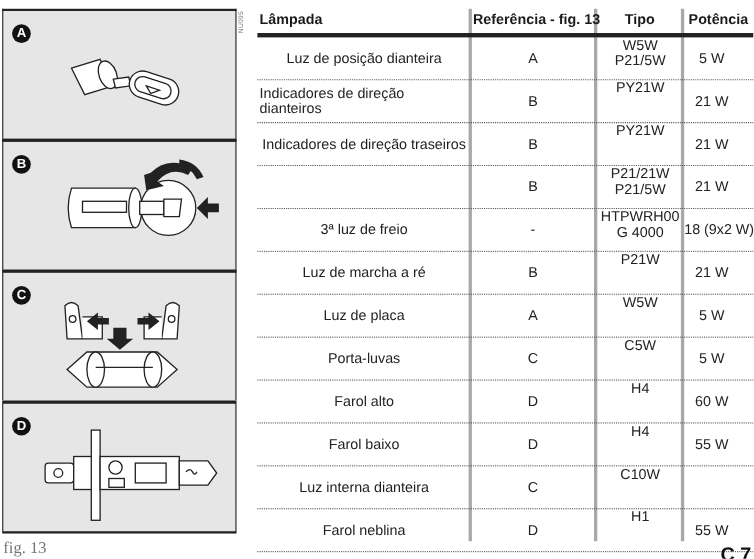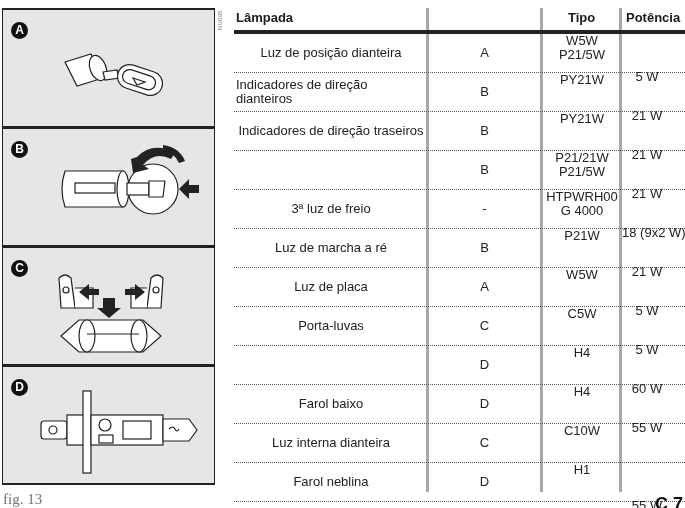--- a/index.html
+++ b/index.html
@@ -32,21 +32,21 @@
   
   .tbl { position:absolute; left:234px; top:8px; width:451px; }
   .hdr { position:relative; height:22px; border-bottom:4px solid #222; }
   .hdr span { position:absolute; top:2px; font-weight:bold; font-size:13px; font-family:Liberation Sans, sans-serif; }
   .vline { position:absolute; top:0; width:3px; background:#a8a8a8; height:484px; }
   .row { position:relative; height:38px; border-bottom:1px dotted #555; }
   .row .c { position:absolute; top:0; height:38px; display:flex; align-items:center; font-size:13px; line-height:14px; color:#222; }
   .c1 { left:2px; width:190px; flex-direction:column; align-items:center; justify-content:center; }
   .c2 { left:194px; width:113px; justify-content:center; }
   .c3 { left:310px; width:76px; flex-direction:column; }
-  .c4 { left:389px; width:48px; justify-content:center; white-space:nowrap;margin-top:24px; }
+  .c4 { left:389px; width:48px; justify-content:center; white-space:nowrap; }
   .page-num { position:absolute; right:2px; top:494px; font-weight:bold; font-size:18px; color:#111; }
 </style>
 </head>
 <body>
 
 <div class="figures">
   <div class="panel">
     <div class="badge">A</div>
     <svg width="211" height="116" viewBox="0 0 211 116">
       <g fill="#fff" stroke="#222" stroke-width="1.2">
@@ -116,20 +116,21 @@
 <div class="fig-caption">fig. 13</div>
 <div class="side-code">NU095</div>
 
 <div class="tbl">
   <div class="vline" style="left:192px;"></div>
   <div class="vline" style="left:306px;"></div>
   <div class="vline" style="left:385px;"></div>
 
   <div class="hdr">
     <span style="left:2px;">Lâmpada</span>
+    <span style="left:196px;">Referência - fig. 13</span>
     <span style="left:334px;">Tipo</span>
     <span style="left:392px;">Potência</span>
   </div>
 
   <div class="row">
     <div class="c c1">
         <span>Luz de posição dianteira</span>
       </div>
     <div class="c c2">A</div>
     <div class="c c3">
@@ -201,20 +202,23 @@
     <div class="c c1">
         <span>Porta-luvas</span>
       </div>
     <div class="c c2">C</div>
     <div class="c c3">
         <span>C5W</span>
       </div>
     <div class="c c4">5 W</div>
   </div>
   <div class="row">
+    <div class="c c1">
+        <span>Farol alto</span>
+      </div>
     <div class="c c2">D</div>
     <div class="c c3">
         <span>H4</span>
       </div>
     <div class="c c4">60 W</div>
   </div>
   <div class="row">
     <div class="c c1">
         <span>Farol baixo</span>
       </div>

